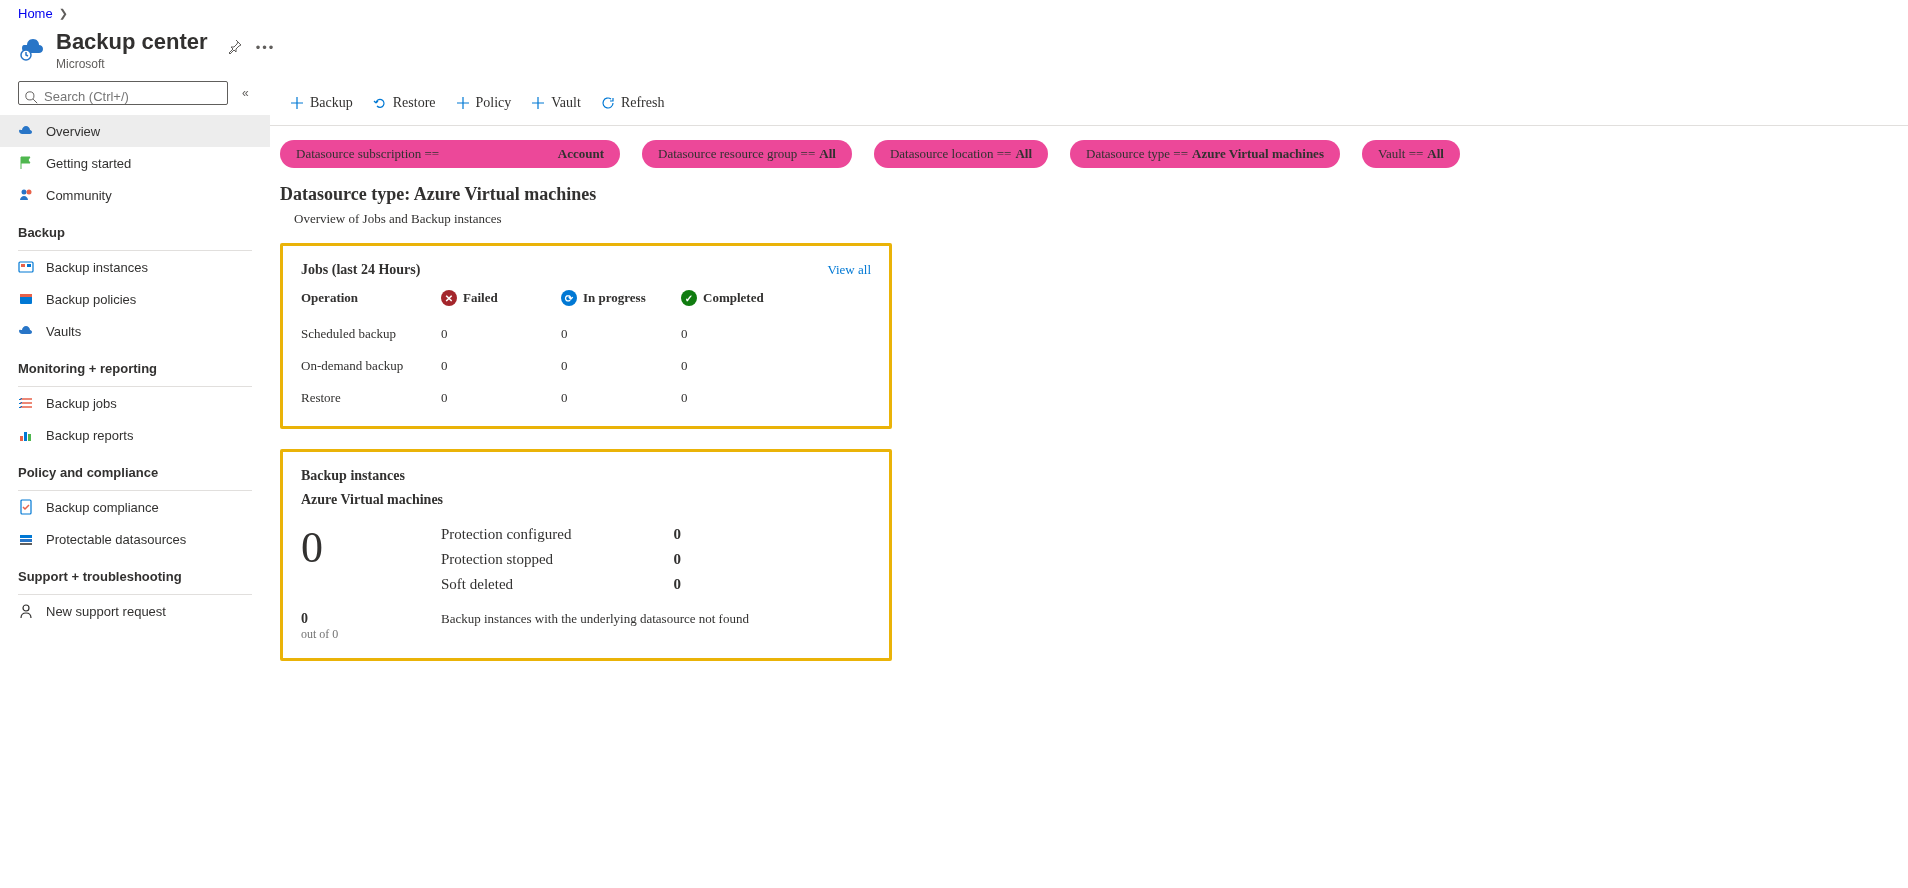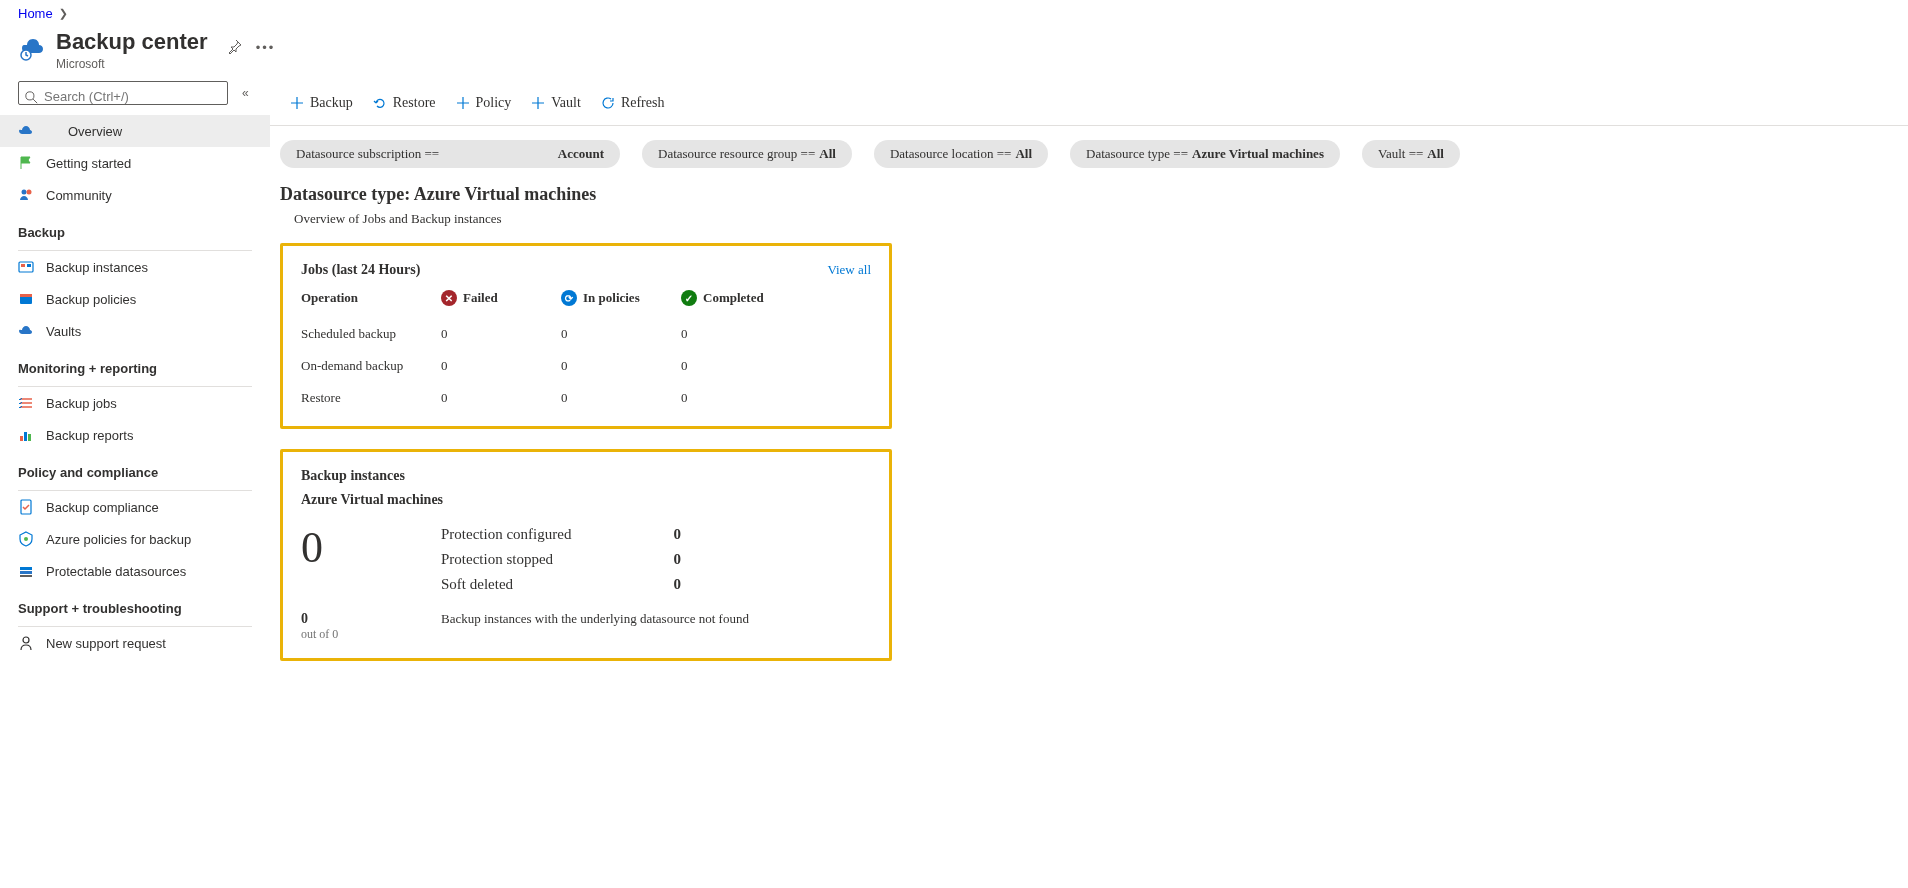--- a/index.html
+++ b/index.html
@@ -18,32 +18,32 @@
   
   .layout { display: flex; }
   
   .sidebar { width: 270px; flex-shrink: 0; padding: 0 0 0 0; }
   .search-row { display: flex; align-items: center; padding: 0 14px 10px 18px; }
   .search-box { display: flex; align-items: flex-end; border: 1px solid #605e5c; border-radius: 2px; width: 210px; height: 24px; padding: 0 6px; }
   .search-box input { border: none; outline: none; font-size: 13px; width: 100%; margin-left: 6px; }
   .collapse-toggle { margin-left: 14px; color: #605e5c; cursor: pointer; font-size: 12px; }
   
   .nav-item { display: flex; align-items: center; padding: 8px 18px; cursor: pointer; color: #323130; }
-  .nav-item.active { background: #ededed; font-weight: 400; gap: 22px; }
+  .nav-item.active { background: #ededed; font-weight: 400; }
   .nav-item .icon { width: 16px; height: 16px; margin-right: 12px; display: inline-flex; align-items: center; justify-content: center; }
   .nav-header { font-weight: 600; padding: 14px 18px 6px 18px; font-size: 13px; }
   .nav-divider { border-bottom: 1px solid #e1dfdd; margin: 4px 18px 0 18px; }
   
   .content { flex: 1; border-left: 0; font-family: Liberation Serif, serif; }
   .toolbar { display: flex; align-items: center; padding: 8px 10px; border-bottom: 1px solid #e1dfdd; }
   .toolbar-btn { display: flex; align-items: center; padding: 6px 10px; cursor: pointer; color: #323130; font-size: 14px; }
   .toolbar-btn .ticon { color: #0078d4; margin-right: 6px; display: inline-flex; align-items: center; }
   
   .filters { display: flex; align-items: center; padding: 14px 10px 10px 10px; gap: 22px; }
-  .pill { background: #e5e5e5; border-radius: 16px; padding: 6px 16px; font-size: 13px; color: #323130; cursor: pointer; display: flex; align-items: center; white-space: nowrap; }
+  .pill { background: #ec4899; border-radius: 16px; padding: 6px 16px; font-size: 13px; color: #323130; cursor: pointer; display: flex; align-items: center; white-space: nowrap; }
   .pill b { margin-left: 4px; font-weight: 600; }
   
   .main-area { padding: 6px 10px 20px 10px; }
   .ds-title { font-size: 18px; font-weight: 600; margin-bottom: 6px; }
   .ds-sub { font-size: 13px; color: #323130; margin-bottom: 16px; margin-left: 14px; }
   
   .card { border: 3px solid #eab308; border-radius: 2px; width: 612px; margin-bottom: 20px; padding: 16px 18px; }
   .card-head { display: flex; justify-content: space-between; align-items: center; margin-bottom: 12px; }
   .card-head .ctitle { font-weight: 600; font-size: 14px; }
   .card-head a { color: #0078d4; font-size: 13px; }
@@ -201,29 +201,20 @@
         <svg width="16" height="16" viewBox="0 0 16 16">
             <rect x="3" y="1" width="10" height="14" rx="1" fill="none" stroke="#0078d4" stroke-width="1.2"></rect>
             <path d="M5 8l2 2 4-4" stroke="#e8624a" stroke-width="1.5" fill="none"></path>
           </svg>
       </span>
       <span>Backup compliance</span>
     </div>
     <div class="nav-item">
       <span class="icon">
         <svg width="16" height="16" viewBox="0 0 16 16">
-            <path d="M8 1l6 3v4c0 4-3 6-6 7-3-1-6-3-6-7V4z" fill="none" stroke="#0078d4" stroke-width="1.2"></path>
-            <circle cx="8" cy="8" r="2" fill="#4fb74f"></circle>
-          </svg>
-      </span>
-      <span>Azure policies for backup</span>
-    </div>
-    <div class="nav-item">
-      <span class="icon">
-        <svg width="16" height="16" viewBox="0 0 16 16">
             <rect x="2" y="4" width="12" height="3" fill="#0078d4"></rect>
             <rect x="2" y="8" width="12" height="3" fill="#2875c7"></rect>
             <rect x="2" y="12" width="12" height="2" fill="#605e5c"></rect>
           </svg>
       </span>
       <span>Protectable datasources</span>
     </div>
 
     <div class="nav-header">Support + troubleshooting</div>
     <div class="nav-divider"></div>
@@ -315,21 +306,21 @@
           <a href="#">View all</a>
         </div>
         <div class="jobs-table">
           <div class="th">Operation</div>
           <div class="th status-hdr">
             <span class="sicon fail">✕</span>
             <span>Failed</span>
           </div>
           <div class="th status-hdr">
             <span class="sicon prog">⟳</span>
-            <span>In policies</span>
+            <span>In progress</span>
           </div>
           <div class="th status-hdr">
             <span class="sicon done">✓</span>
             <span>Completed</span>
           </div>
 
           <div class="td">Scheduled backup</div>
           <div class="td">0</div>
           <div class="td">0</div>
           <div class="td">0</div>

